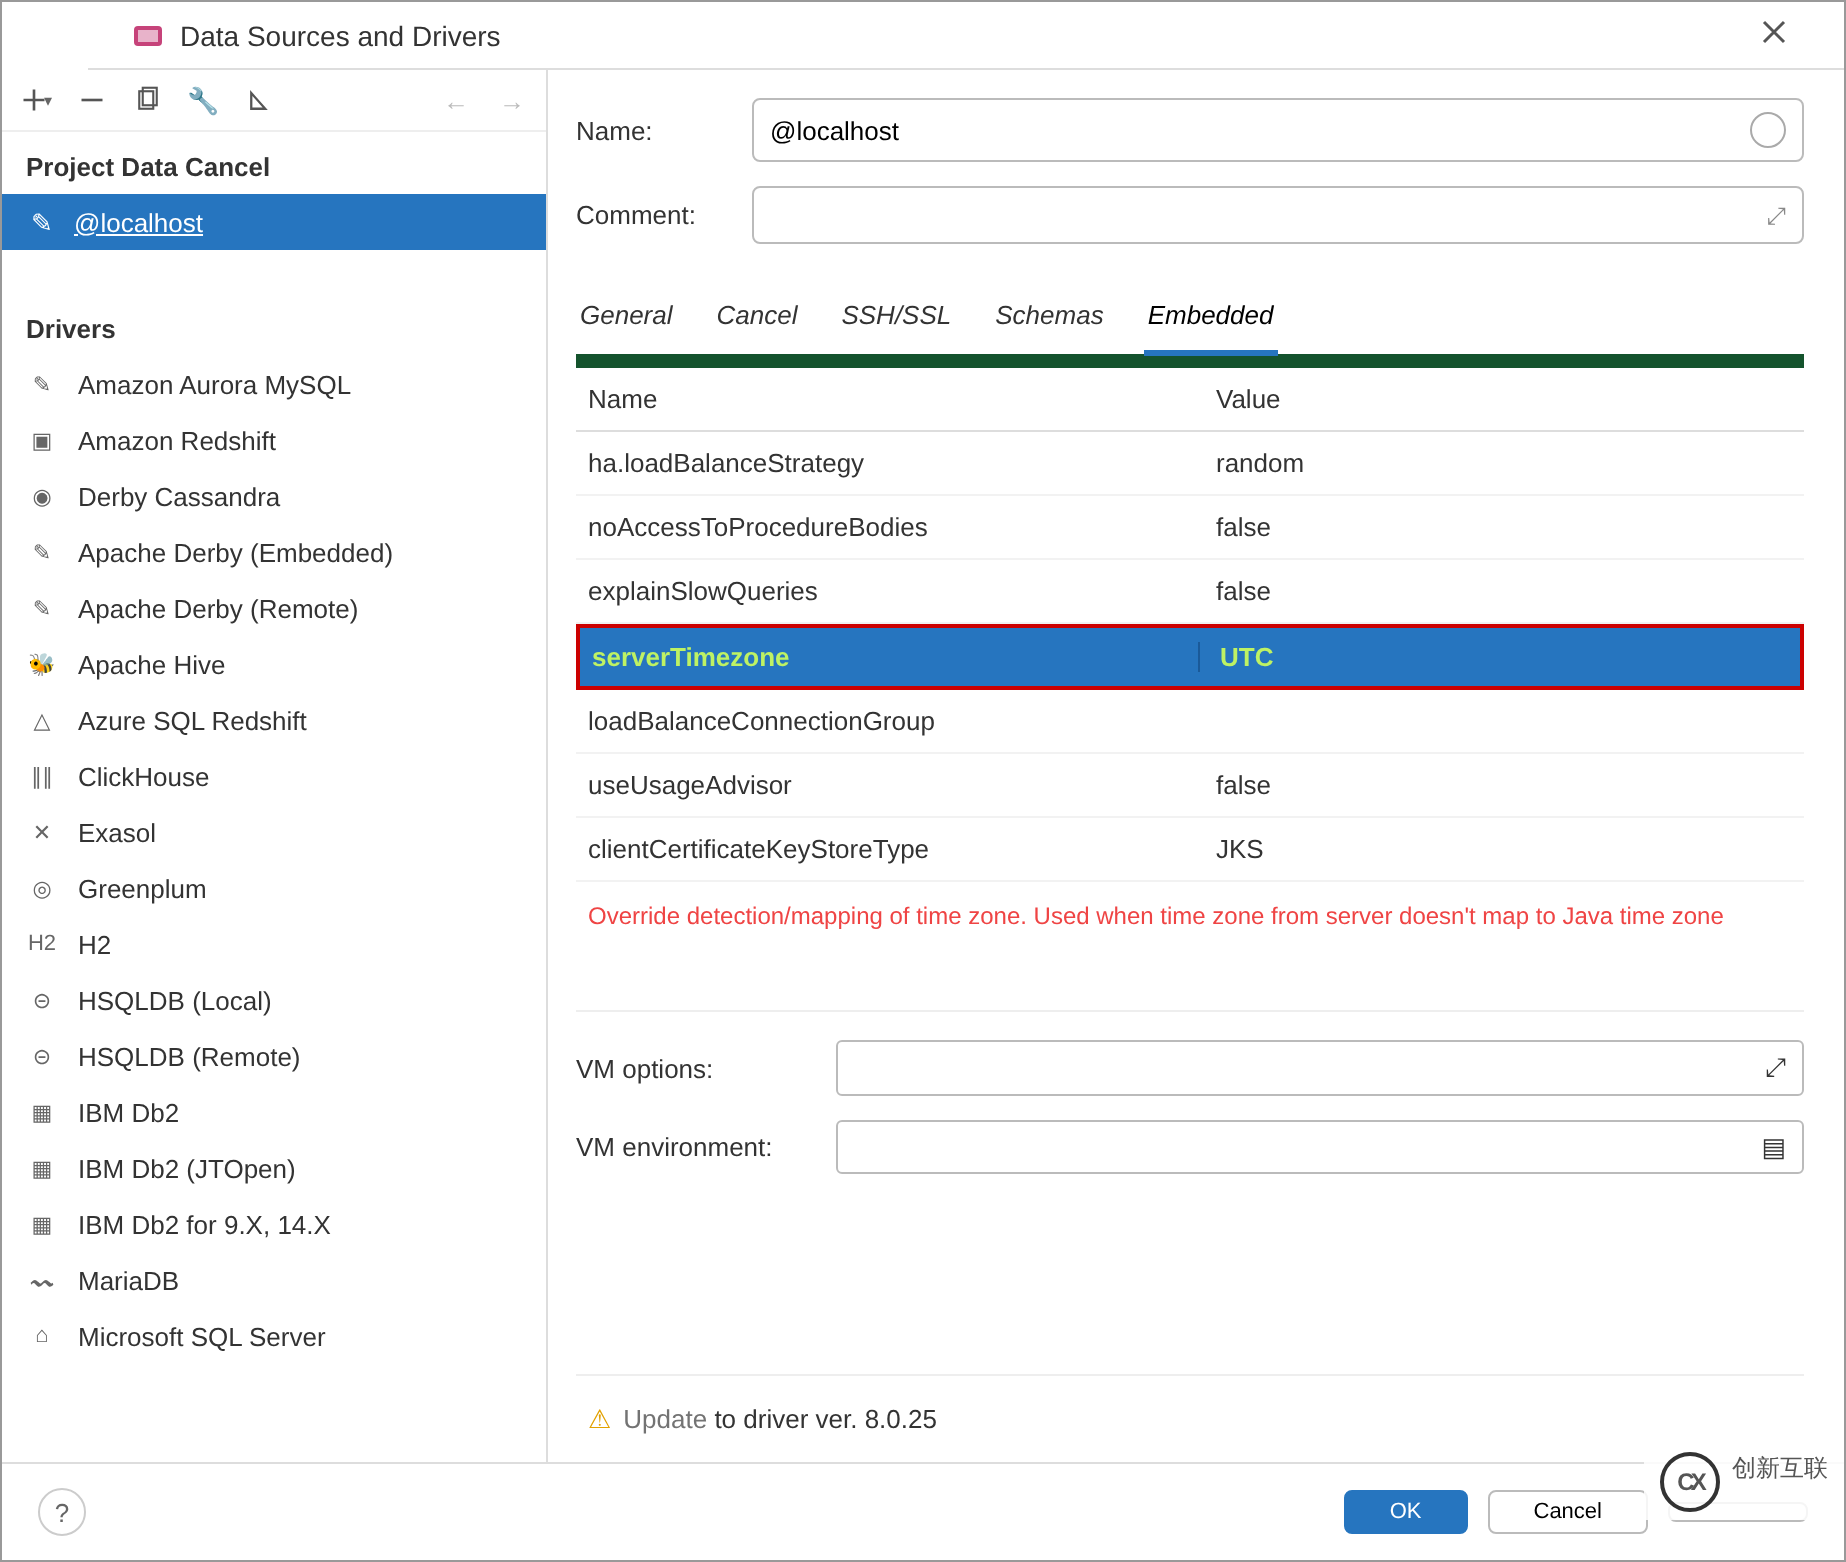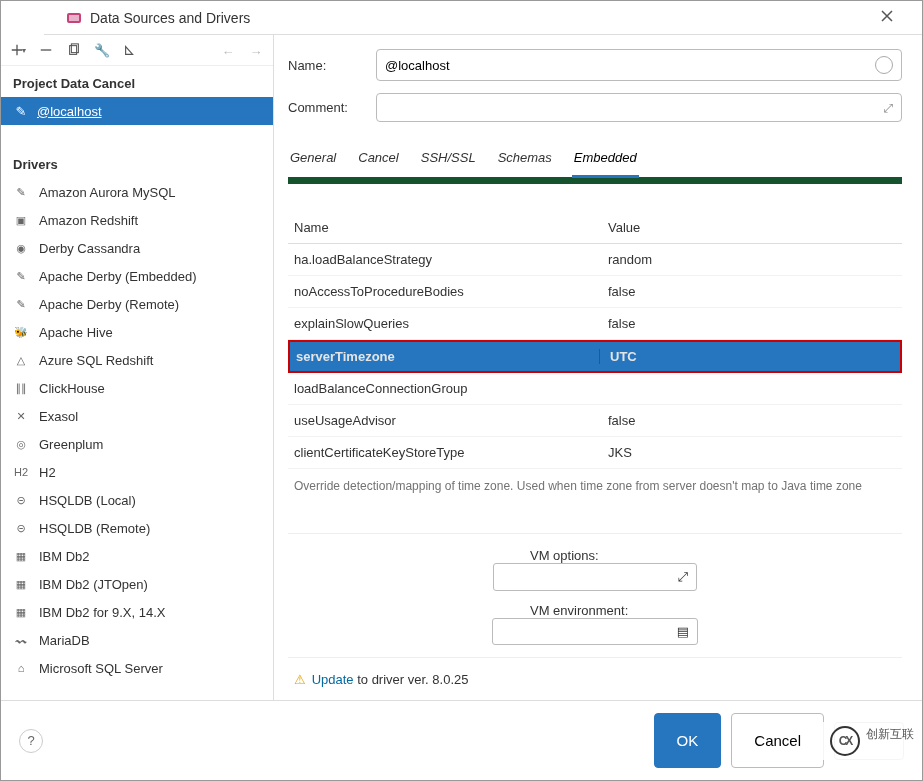--- a/index.html
+++ b/index.html
@@ -24,42 +24,42 @@
 .rightpane { flex: 1; padding: 14px 20px 0 14px; display: flex; flex-direction: column; overflow: hidden; }
 .form-row { display: flex; align-items: center; margin-bottom: 12px; }
 .form-row label { width: 88px; }
 .form-row .text-input { flex: 1; border: 1px solid #bbb; border-radius: 4px; padding: 6px 8px; display: flex; align-items: center; background: #fff; }
 .form-row .text-input input { flex: 1; border: none; outline: none; font-size: 13px; background: transparent; }
 .form-row .input-badge { width: 18px; height: 18px; border: 1.5px solid #aaa; border-radius: 50%; }
 .form-row .expand-icon { color: #888; font-size: 12px; }
 .tabs { display: flex; gap: 18px; margin: 10px 0 0; border-bottom: 7px solid #14532d; font-style: italic; }
 .tab { padding: 6px 2px 10px; cursor: pointer; }
 .tab.active { border-bottom: 3px solid #2675bf; color: #000; margin-bottom: -1px; }
-.grid-header { display: flex; border-bottom: 1px solid #ddd; padding: 8px 0; margin-top: 28px; }
+.grid-header { display: flex; border-bottom: 1px solid #ddd; padding: 8px 0; }
 .grid-header .col-name { width: 310px; padding-left: 6px; }
 .grid-header .col-value { flex: 1; padding-left: 10px; }
 .grid-body { }
 .grid-row { display: flex; padding: 8px 0; border-bottom: 1px solid #f2f2f2; }
 .grid-row .col-name { width: 310px; padding-left: 6px; }
 .grid-row .col-value { flex: 1; padding-left: 10px; }
-.grid-row.selected { background: #2675bf; color: #e5e5e5; border: 2px solid #cc0000; padding: 7px 0; font-weight: 600; }
+.grid-row.selected { background: #2675bf; color: #bef264; border: 2px solid #cc0000; padding: 7px 0; font-weight: 600; }
 .grid-row.selected .col-name { border-right: 1px solid #1a5a99; }
-.help-text { font-size: 12px; padding: 10px 6px 40px; color: #737373; border-bottom: 1px solid #eee; margin-bottom: 14px; }
-.vm-row { display: flex; align-items: center; margin-bottom: 12px; flex-direction: column; }
+.help-text { font-size: 12px; padding: 10px 6px 40px; color: #ef4444; border-bottom: 1px solid #eee; margin-bottom: 14px; }
+.vm-row { display: flex; align-items: center; margin-bottom: 12px; }
 .vm-row label { width: 130px; }
 .vm-row .text-input { flex: 1; border: 1px solid #bbb; border-radius: 3px; padding: 5px 8px; display: flex; align-items: center; }
 .vm-row .text-input input { flex: 1; border: none; outline: none; font-size: 13px; }
 .flex-spacer { flex: 1; }
 .update-bar { padding: 14px 6px; border-top: 1px solid #eee; display: flex; align-items: center; gap: 6px; }
 .update-bar .warn-icon { color: #e2a100; }
-.update-bar a { color: #0369a1; text-decoration: none; }
+.update-bar a { color: #737373; text-decoration: none; }
 .footer { display: flex; align-items: center; padding: 12px 18px; border-top: 1px solid #ddd; gap: 10px; }
 .footer .help-btn { width: 24px; height: 24px; border: 1px solid #ccc; border-radius: 50%; display: flex; align-items: center; justify-content: center; cursor: pointer; color: #666; }
 .footer .footer-spacer { flex: 1; }
-.btn { padding: 18px 22px; border: 1px solid #bbb; border-radius: 4px; background: #fff; cursor: pointer; font-size: 15px; }
+.btn { padding: 4px 22px; border: 1px solid #bbb; border-radius: 4px; background: #fff; cursor: pointer; font-size: 11px; }
 .btn.primary { background: #2675bf; color: #fff; border-color: #2675bf; }
 .btn.disabled { color: #bbb; }
 .watermark { position: absolute; right: 0; bottom: 20px; display: flex; align-items: flex-start; gap: 6px; background: rgba(255,255,255,0.85); padding: 4px 8px; font-size: 12px; color: #555; pointer-events: none; }
 .watermark .logo { width: 30px; height: 30px; border: 2px solid #333; border-radius: 50%; display: flex; align-items: center; justify-content: center; font-weight: bold; letter-spacing: -2px; }
 </style>
 </head>
 <body>
 
 <div class="dialog">
 

